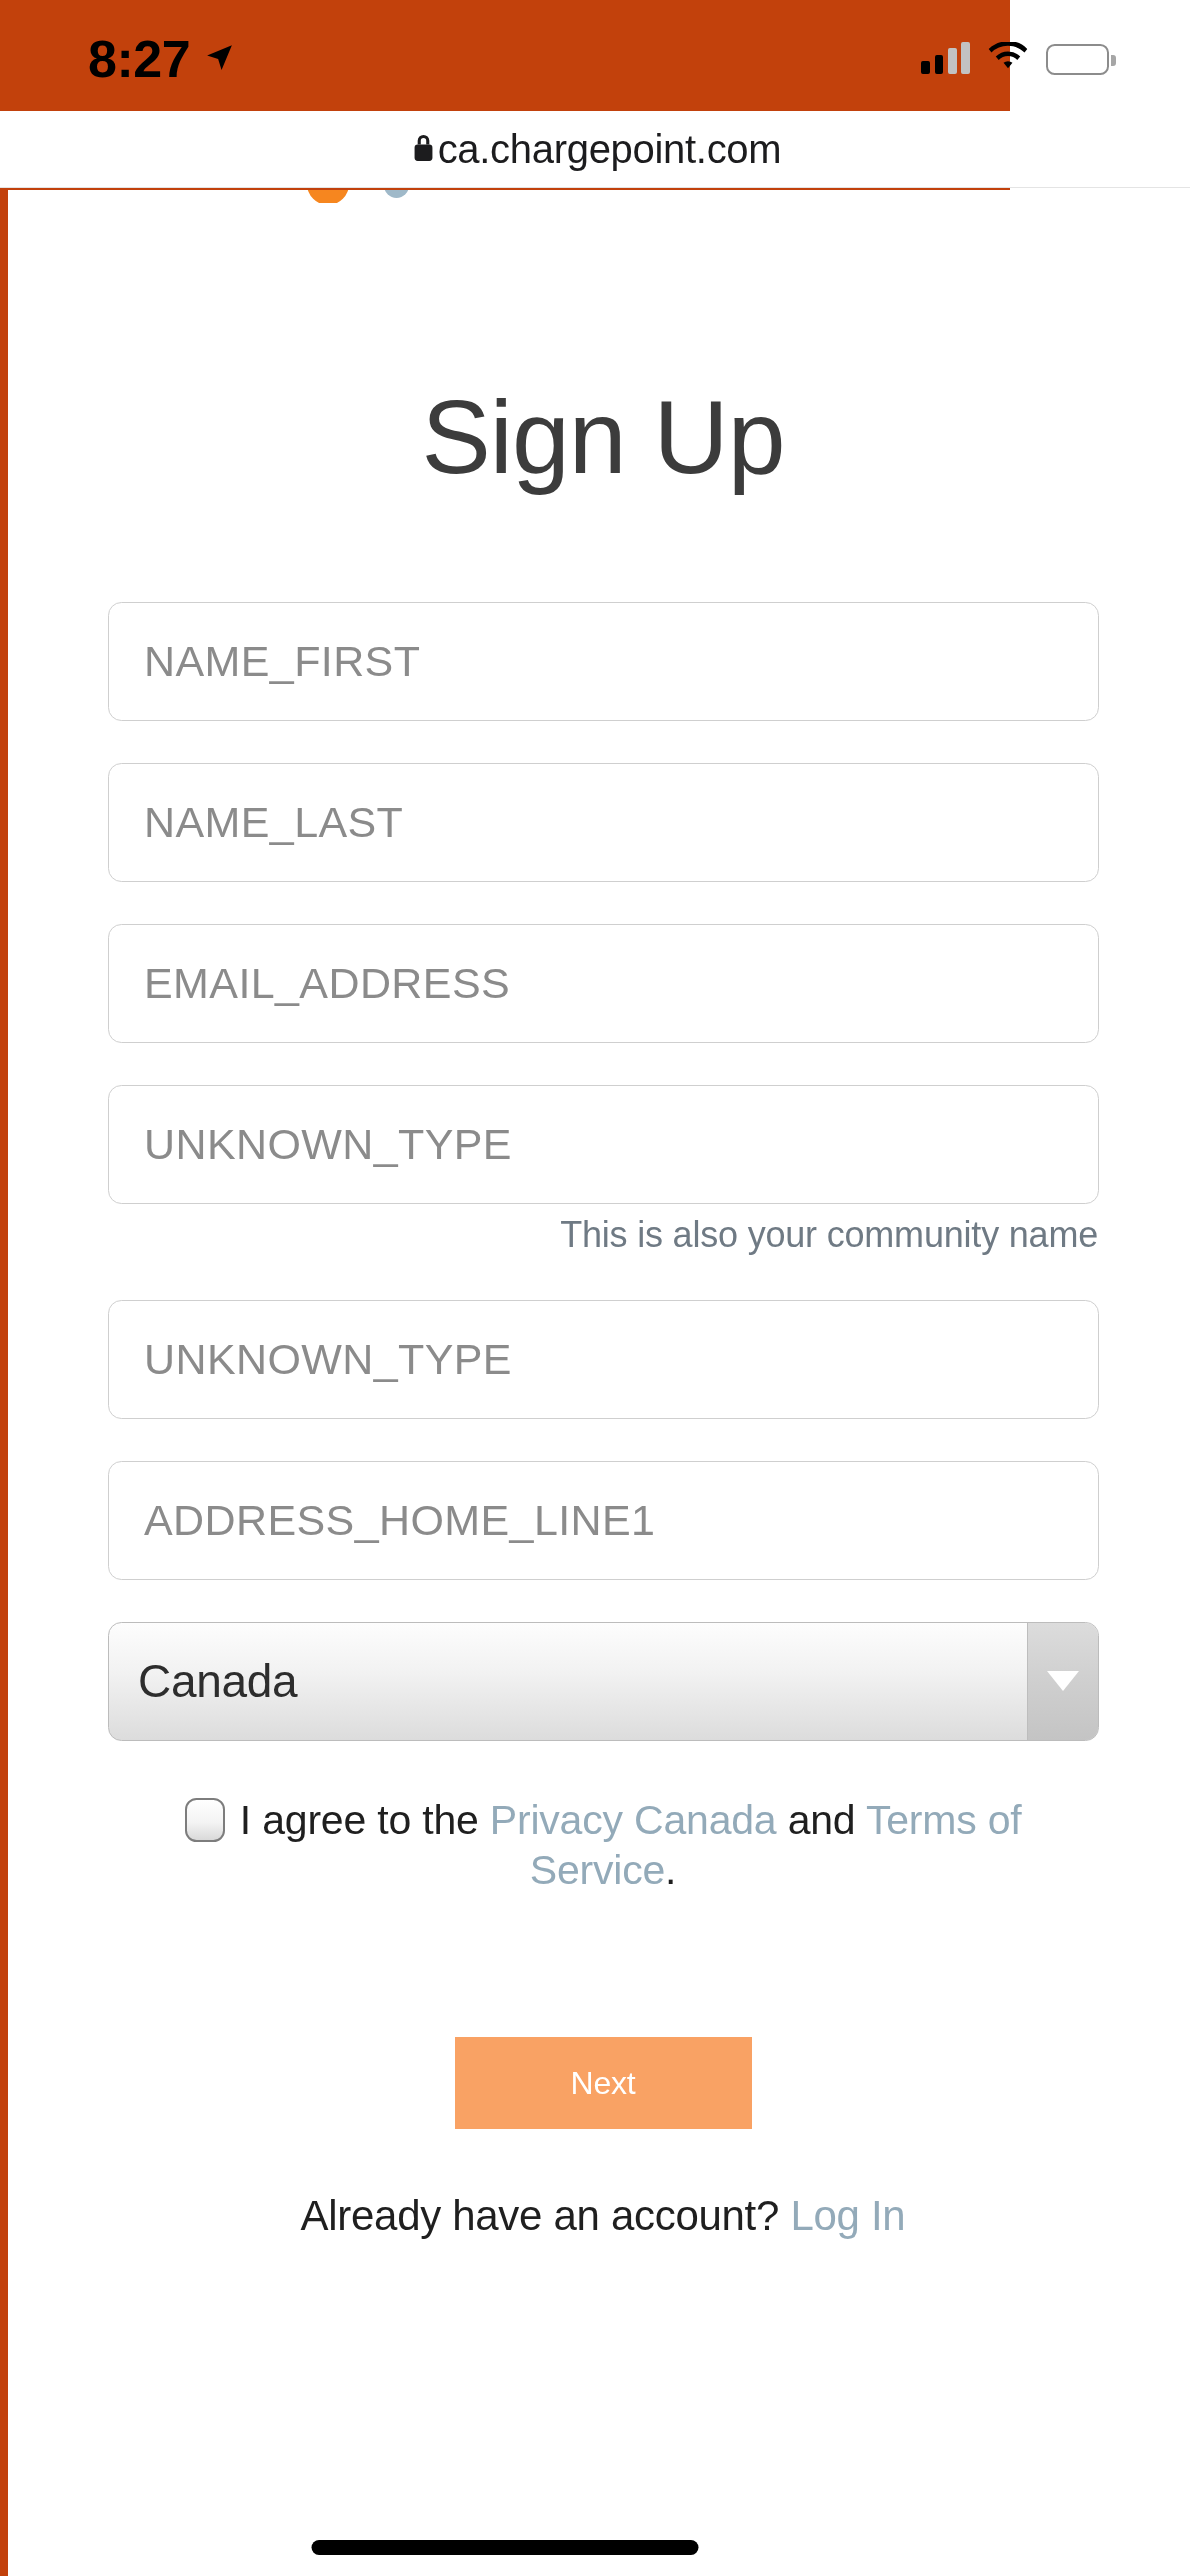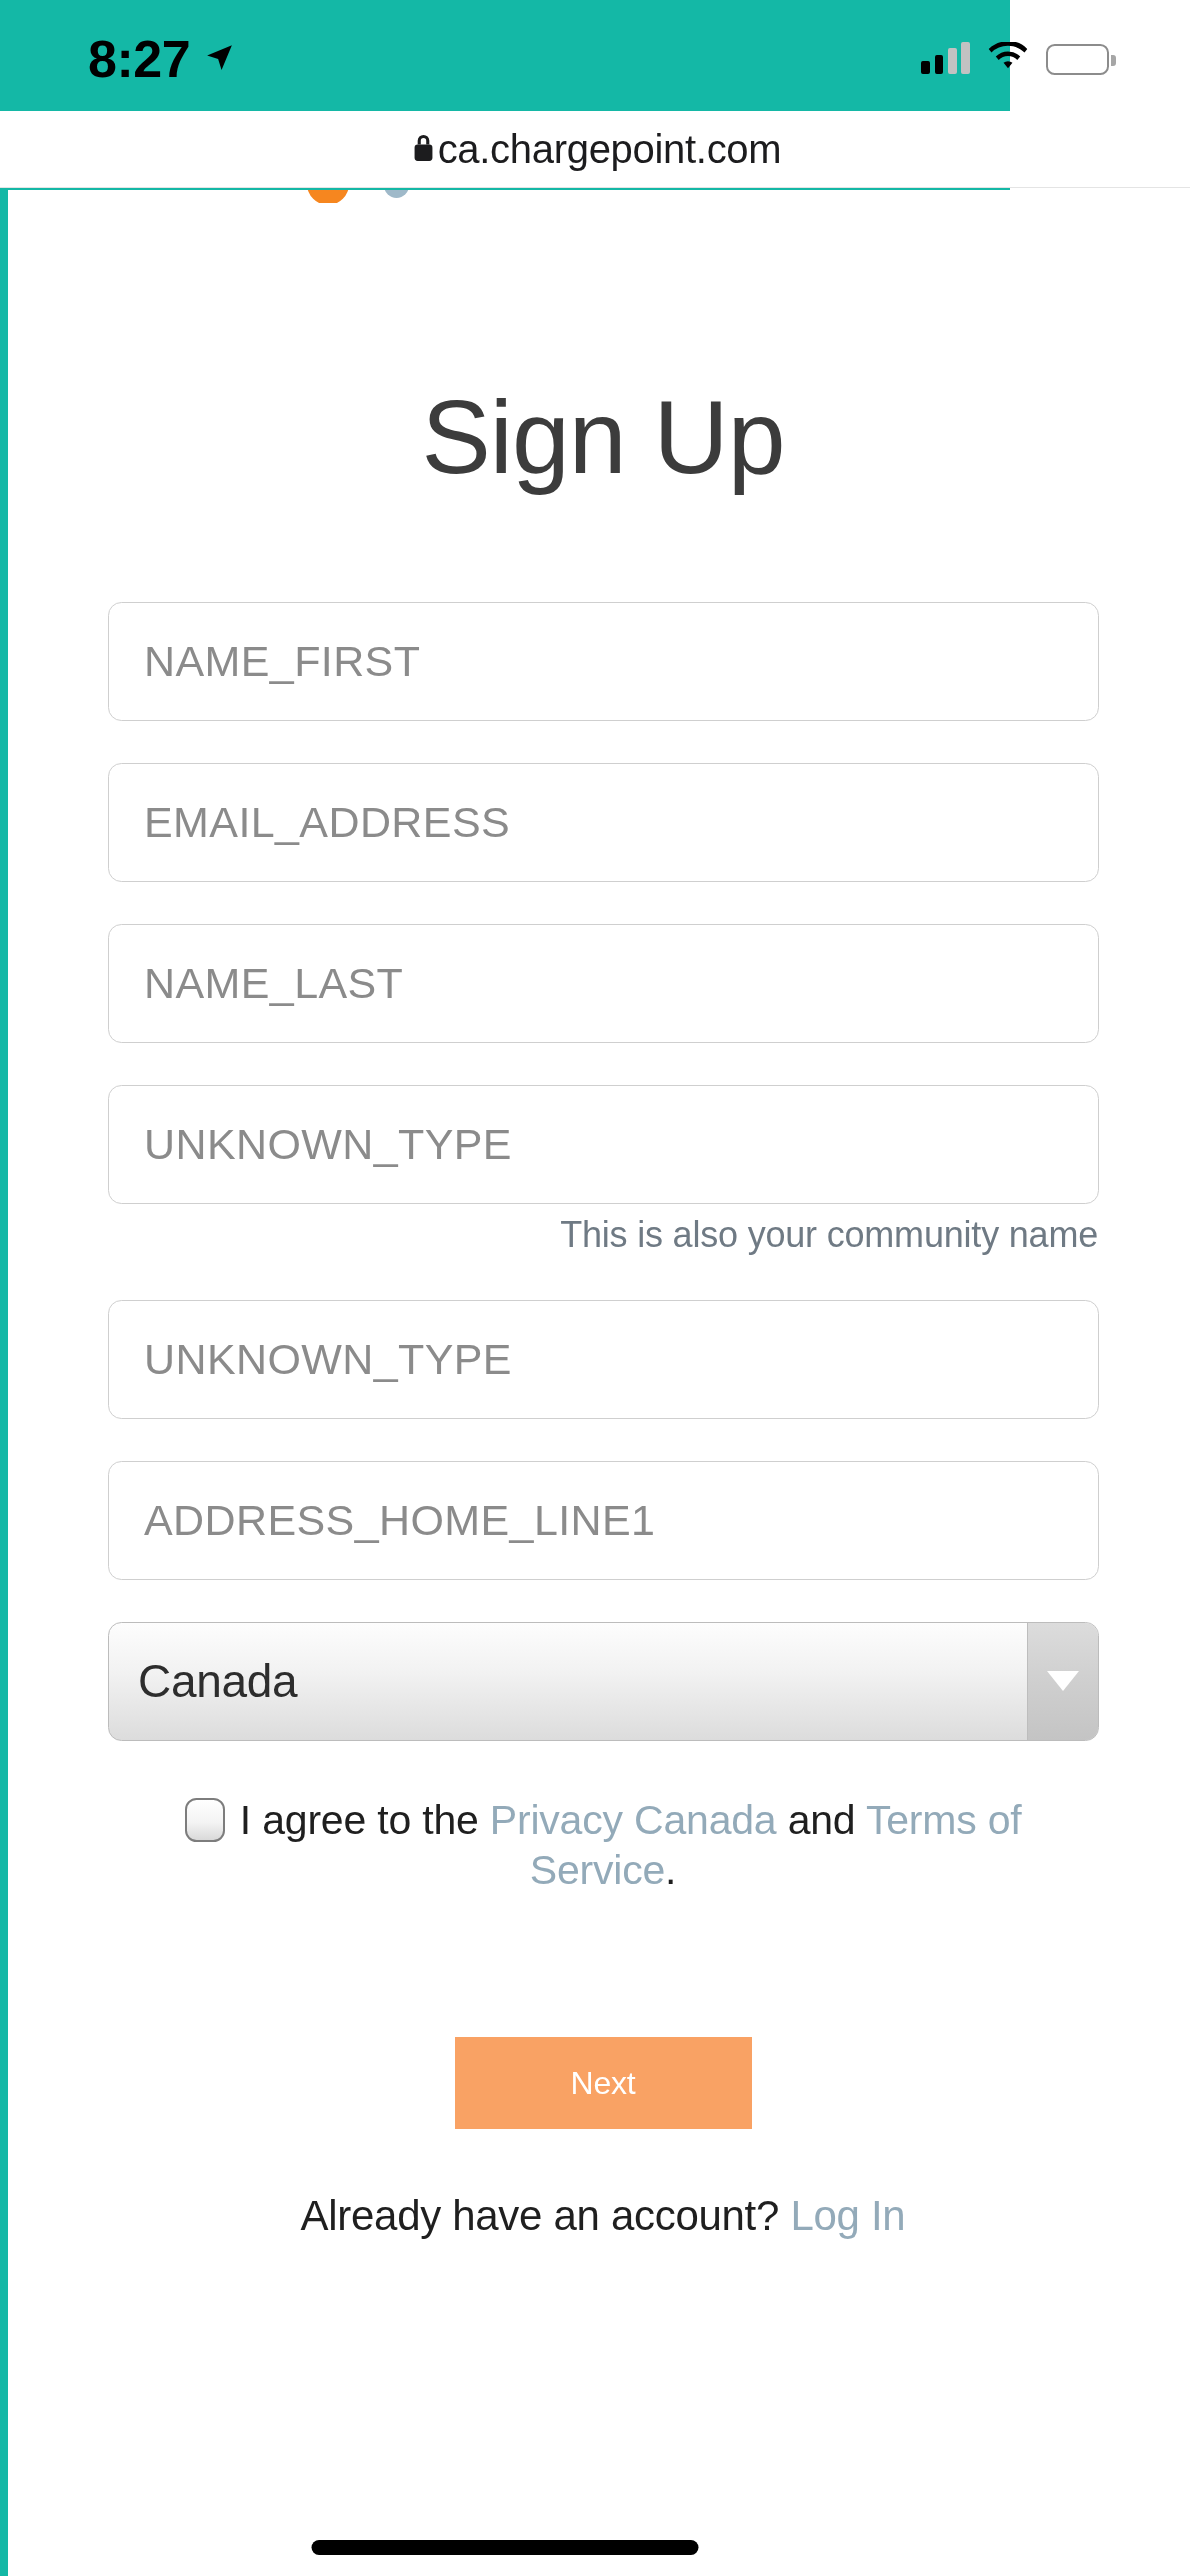--- a/index.html
+++ b/index.html
@@ -7,21 +7,21 @@
     width: 1190px;
     height: 2576px;
     background: #ffffff;
     font-family: "Liberation Sans", sans-serif;
     overflow: hidden;
   }
   .phone {
     position: relative;
     width: 1010px;
     height: 2576px;
-    background: #14b8a6;
+    background: #c2410c;
   }
 
   
   .statusbar {
     position: absolute;
     top: 0; left: 0;
     width: 1190px;
     height: 111px;
     display: flex;
     align-items: center;
@@ -313,25 +313,25 @@
 
     <h1 class="title">Sign Up</h1>
 
     <div class="form">
 
       <div class="field">
         <span class="ph">NAME_FIRST</span>
       </div>
 
       <div class="field">
+        <span class="ph">NAME_LAST</span>
+      </div>
+
+      <div class="field">
         <span class="ph">EMAIL_ADDRESS</span>
-      </div>
-
-      <div class="field">
-        <span class="ph">NAME_LAST</span>
       </div>
 
       <div class="field tight">
         <span class="ph">UNKNOWN_TYPE</span>
       </div>
       <div class="helper">This is also your community name</div>
 
       <div class="field">
         <span class="ph">UNKNOWN_TYPE</span>
       </div>

